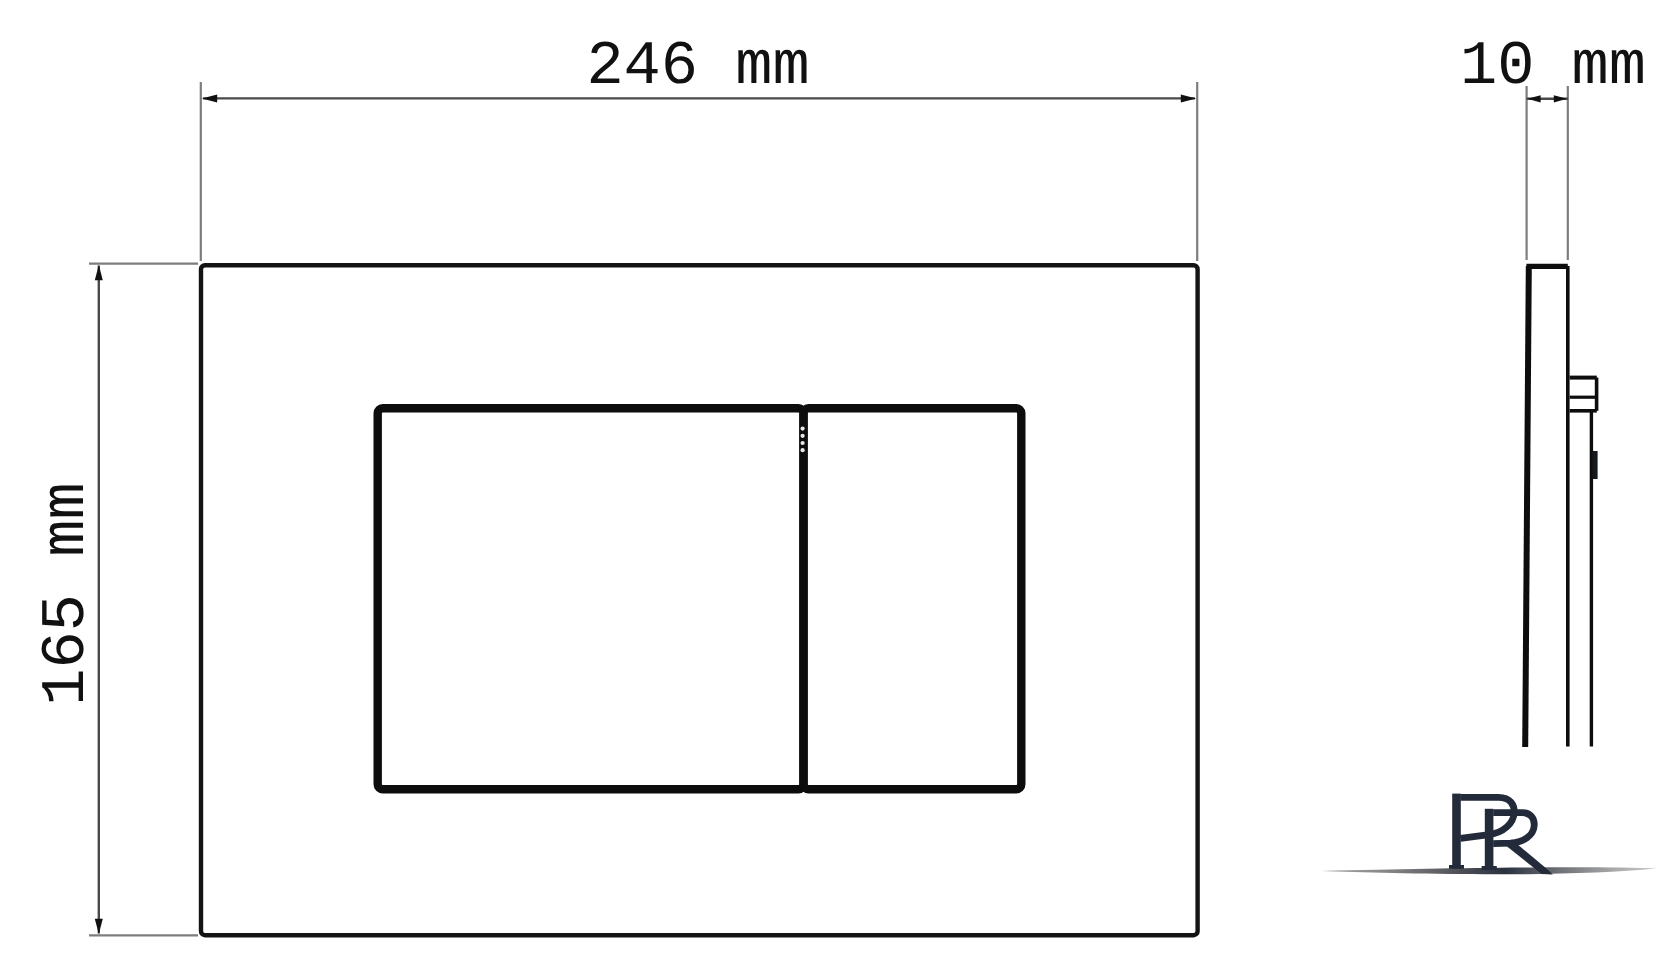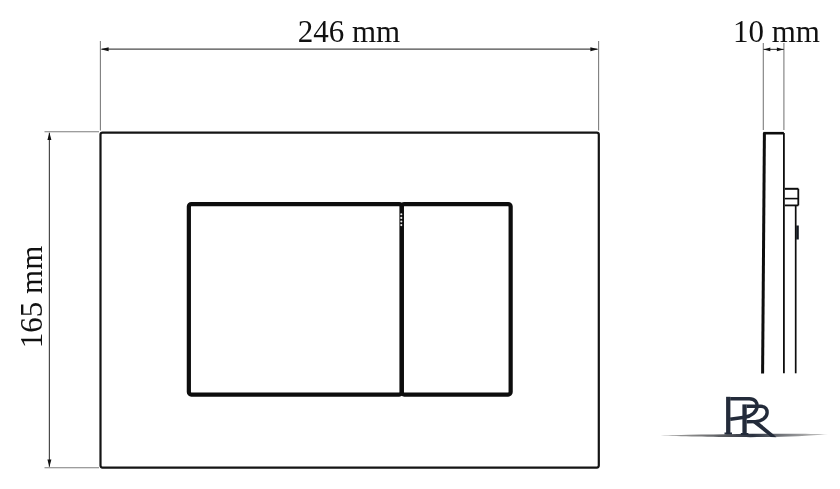--- a/index.html
+++ b/index.html
@@ -1,17 +1,17 @@
 <!DOCTYPE html>
 <html><head>
 <meta charset="utf-8">
 <style>
   html,body{margin:0;padding:0;background:#ffffff;}
   .page{position:relative;width:840px;height:489px;background:#ffffff;overflow:hidden;
-        font-family:Liberation Serif, serif;}
+        font-family:Liberation Mono, monospace;}
   svg{position:absolute;left:0;top:0;}
 </style>
 </head>
 <body>
 <div class="page">
 <svg width="840" height="489" viewBox="0 0 840 489">
   <defs>
     <linearGradient id="swooshL" x1="0" y1="0" x2="1" y2="0">
       <stop offset="0" stop-color="#a2a2a2"></stop>
       <stop offset="0.18" stop-color="#8a8a8a"></stop>

